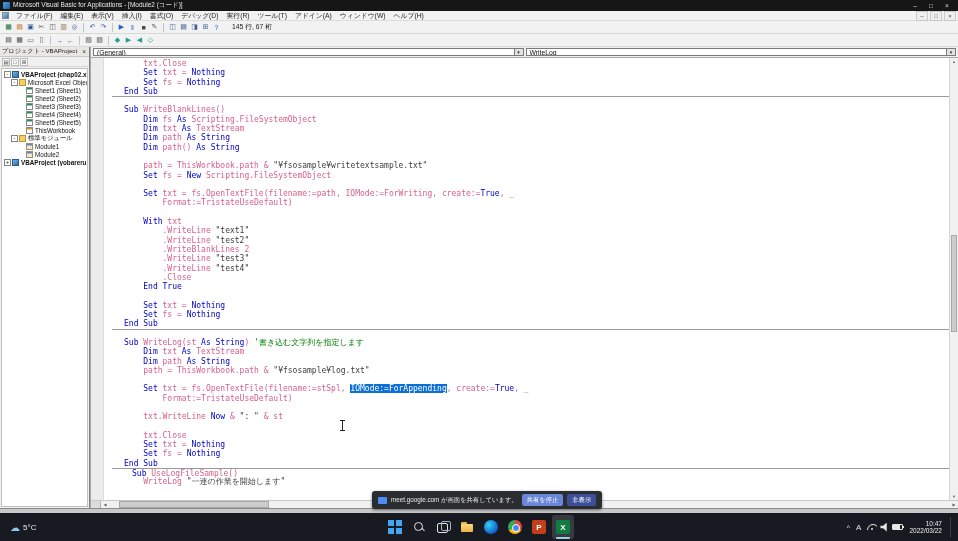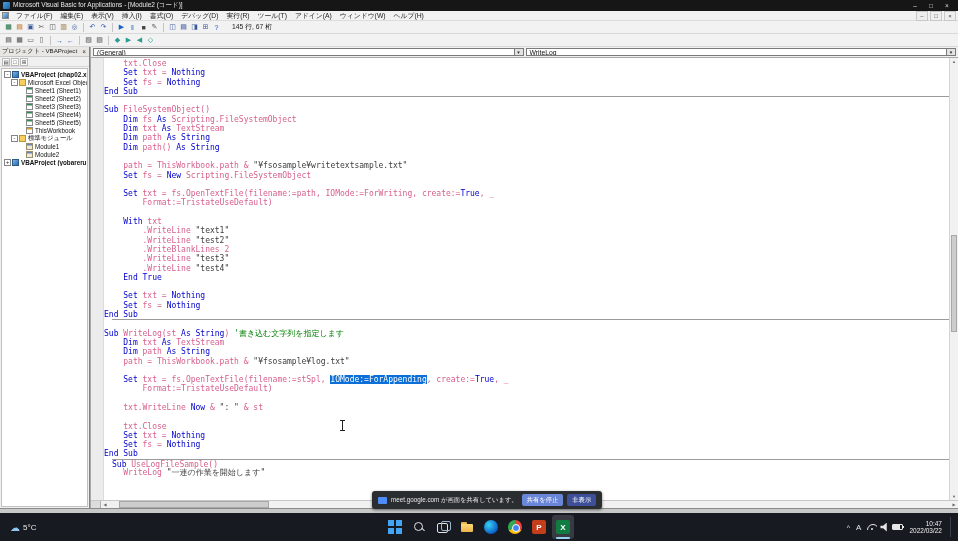--- a/index.html
+++ b/index.html
@@ -68,21 +68,21 @@
     border-bottom:1px solid #a8a8a8; display:flex; gap:2px; padding:1px 2px; }
   .combo { flex:1; background:#fff; border:1px solid #7a7a7a; display:flex; align-items:center;
     justify-content:space-between; font-size:6.8px; color:#111; padding-left:3px; overflow:hidden; }
   .combo-btn { width:9px; height:100%; background:#e3e3e3; border-left:1px solid #7a7a7a; font-size:4.5px;
     display:flex; align-items:center; justify-content:center; color:#333; }
 
   .code-area { position:absolute; left:0; top:11px; right:0; bottom:8px; display:flex; background:#fff; overflow:hidden; }
   .margin-bar { width:13px; background:#ececec; border-right:1px solid #dcdcdc; flex:none; }
   .code-lines { flex:1; font-family:"DejaVu Sans Mono", monospace; font-size:8px; line-height:9.3px;
     padding-top:1px; overflow:hidden; }
-  .cl { height:9.3px; white-space:pre; }
+  .cl { height:9.3px; white-space:pre;padding-left:20px; }
   .cl.sep { border-top:1px solid #9b9b9b;margin-left:8px; }
   .tok-k { color:#0000cc; }
   .tok-i { color:#d7608d; }
   .tok-s { color:#3c3c3c; }
   .tok-c { color:#008000; }
   .tok-sel { background:#0b6fd7; color:#fff; }
 
   .vscroll { position:relative; width:9px; background:#f1f1f1; border-left:1px solid #d4d4d4; flex:none; }
   .vscroll::before { content:"▲"; position:absolute; top:1px; left:0; width:100%; text-align:center; font-size:4px; color:#666; }
   .vscroll::after { content:"▼"; position:absolute; bottom:1px; left:0; width:100%; text-align:center; font-size:4px; color:#666; }
@@ -339,38 +339,39 @@
         </div>
       </div>
       <div class="code-area">
         <div class="margin-bar"></div>
         <div class="code-lines">
             <div class="cl"><span class="tok-i">    txt.Close</span></div>
             <div class="cl"><span class="tok-k">    Set </span><span class="tok-i">txt = </span><span class="tok-k">Nothing</span></div>
             <div class="cl"><span class="tok-k">    Set </span><span class="tok-i">fs = </span><span class="tok-k">Nothing</span></div>
             <div class="cl"><span class="tok-k">End Sub</span></div>
             <div class="cl sep"></div>
-            <div class="cl"><span class="tok-k">Sub </span><span class="tok-i">FileSystemObject()</span></div>
+            <div class="cl"><span class="tok-k">Sub </span><span class="tok-i">WriteBlankLines()</span></div>
             <div class="cl"><span class="tok-k">    Dim </span><span class="tok-i">fs </span><span class="tok-k">As </span><span class="tok-i">Scripting.FileSystemObject</span></div>
             <div class="cl"><span class="tok-k">    Dim </span><span class="tok-i">txt </span><span class="tok-k">As </span><span class="tok-i">TextStream</span></div>
             <div class="cl"><span class="tok-k">    Dim </span><span class="tok-i">path </span><span class="tok-k">As String</span></div>
             <div class="cl"><span class="tok-k">    Dim </span><span class="tok-i">path() </span><span class="tok-k">As String</span></div>
             <div class="cl"></div>
             <div class="cl"><span class="tok-i">    path = ThisWorkbook.path &amp; </span><span class="tok-s">"¥fsosample¥writetextsample.txt"</span></div>
             <div class="cl"><span class="tok-k">    Set </span><span class="tok-i">fs = </span><span class="tok-k">New </span><span class="tok-i">Scripting.FileSystemObject</span></div>
             <div class="cl"></div>
             <div class="cl"><span class="tok-k">    Set </span><span class="tok-i">txt = fs.OpenTextFile(filename:=path, IOMode:=ForWriting, create:=</span><span class="tok-k">True</span><span class="tok-i">, _</span></div>
             <div class="cl"><span class="tok-i">        Format:=TristateUseDefault)</span></div>
             <div class="cl"></div>
             <div class="cl"><span class="tok-k">    With </span><span class="tok-i">txt</span></div>
             <div class="cl"><span class="tok-i">        .WriteLine </span><span class="tok-s">"text1"</span></div>
             <div class="cl"><span class="tok-i">        .WriteLine </span><span class="tok-s">"test2"</span></div>
             <div class="cl"><span class="tok-i">        .WriteBlankLines 2</span></div>
             <div class="cl"><span class="tok-i">        .WriteLine </span><span class="tok-s">"test3"</span></div>
             <div class="cl"><span class="tok-i">        .WriteLine </span><span class="tok-s">"test4"</span></div>
+            <div class="cl"><span class="tok-i">        .Close</span></div>
             <div class="cl"><span class="tok-k">    End True</span></div>
             <div class="cl"></div>
             <div class="cl"><span class="tok-k">    Set </span><span class="tok-i">txt = </span><span class="tok-k">Nothing</span></div>
             <div class="cl"><span class="tok-k">    Set </span><span class="tok-i">fs = </span><span class="tok-k">Nothing</span></div>
             <div class="cl"><span class="tok-k">End Sub</span></div>
             <div class="cl sep"></div>
             <div class="cl"><span class="tok-k">Sub </span><span class="tok-i">WriteLog(st </span><span class="tok-k">As String</span><span class="tok-i">) </span><span class="tok-c">'書き込む文字列を指定します</span></div>
             <div class="cl"><span class="tok-k">    Dim </span><span class="tok-i">txt </span><span class="tok-k">As </span><span class="tok-i">TextStream</span></div>
             <div class="cl"><span class="tok-k">    Dim </span><span class="tok-i">path </span><span class="tok-k">As String</span></div>
             <div class="cl"><span class="tok-i">    path = ThisWorkbook.path &amp; </span><span class="tok-s">"¥fsosample¥log.txt"</span></div>

